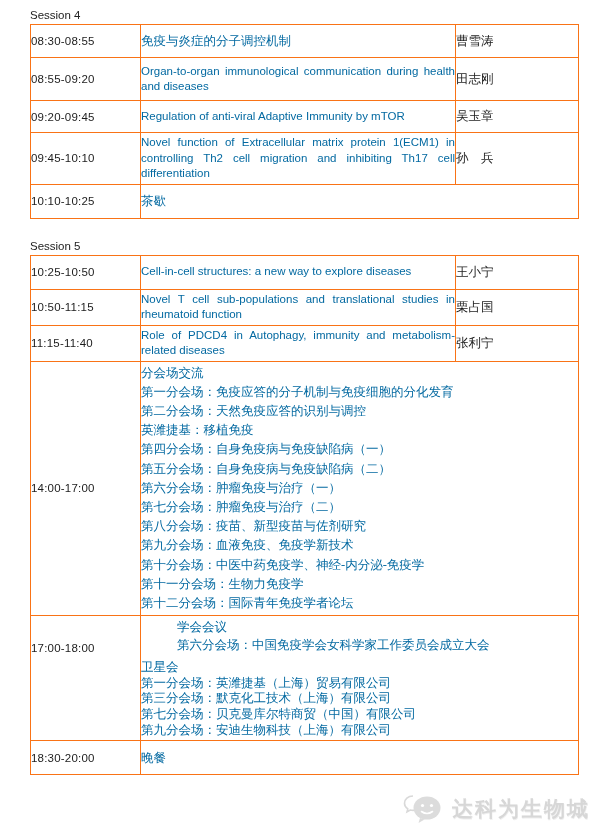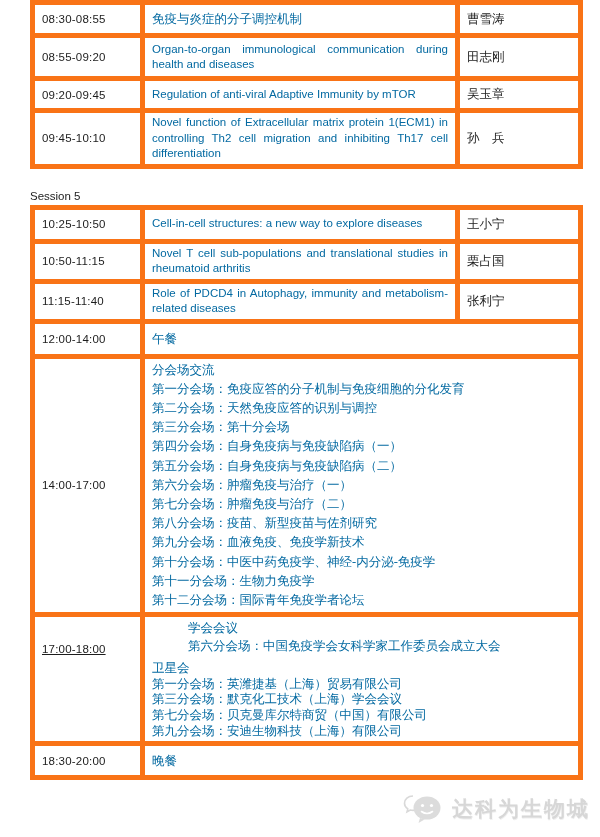--- a/index.html
+++ b/index.html
@@ -33,23 +33,23 @@
   table.sched {
     border-collapse: collapse;
     table-layout: fixed;
     width: 548px;
     margin-left: 30px;
     background: transparent;
     position: relative;
     z-index: 2;
   }
   table.sched td {
-    border: 5px solid #f97316;
+    border: 1px solid #f97316;
     vertical-align: middle;
-    padding: 2px 7px;
+    padding: 2px 0;
     overflow: hidden;
   }
   col.c-time { width: 110px; }
   col.c-topic { width: 315px; }
   col.c-speaker { width: 123px; }
 
   td.time {
     font-size: 11.5px;
     letter-spacing: 0.2px;
     color: #1c1c1c;
@@ -63,21 +63,21 @@
   td.multiline { vertical-align: top; padding-top: 4px; font-family: Liberation Serif, serif; }
   td.multiline .line {
     font-size: 12.5px;
     line-height: 19.2px;
     white-space: nowrap;
   }
   td.multiline.tight .line { line-height: 15.6px; }
   td.multiline.tight .line.gap-above { margin-top: 6px; }
   td.multiline.tight .line.lead { line-height: 18px; margin-left: 36px; }
 
-  td.time.v-top { vertical-align: top; padding-top: 26px; text-decoration: underline; }
+  td.time.v-top { vertical-align: top; padding-top: 26px; }
 
   .watermark {
     position: absolute;
     left: 403px;
     top: 790px;
     display: flex;
     align-items: center;
     gap: 5px;
     z-index: 3;
     pointer-events: none;
@@ -91,20 +91,21 @@
     text-shadow: 0.5px 0.5px 0 #efefef;
   }
   .wm-icon { width: 44px; height: 38px; }
 </style>
 </head>
 <body>
 
 <div class="page">
 
 
+  <div class="session-label">Session 4</div>
 
   <table class="sched">
     <colgroup>
         <col class="c-time">
         <col class="c-topic">
         <col class="c-speaker">
       </colgroup>
     <tbody>
         <tr style="height:33px">
       <td class="time">08:30-08:55</td>
@@ -119,77 +120,77 @@
     <tr style="height:32px">
       <td class="time">09:20-09:45</td>
       <td class="topic en">Regulation of anti-viral Adaptive Immunity by mTOR</td>
       <td class="speaker">吴玉章</td>
     </tr>
     <tr style="height:45px">
       <td class="time">09:45-10:10</td>
       <td class="topic en just">Novel function of Extracellular matrix protein 1(ECM1) in controlling Th2 cell migration and inhibiting Th17 cell differentiation</td>
       <td class="speaker">孙　兵</td>
     </tr>
+    <tr style="height:34px">
+      <td class="time">10:10-10:25</td>
+      <td class="topic" colspan="2">茶歇</td>
+    </tr>
   </tbody>
     </table>
 
   <div class="session-label second">Session 5</div>
 
   <table class="sched">
     <colgroup>
         <col class="c-time">
         <col class="c-topic">
         <col class="c-speaker">
       </colgroup>
     <tbody>
         <tr style="height:34px">
       <td class="time">10:25-10:50</td>
       <td class="topic en">Cell-in-cell structures: a new way to explore diseases</td>
       <td class="speaker">王小宁</td>
     </tr>
     <tr style="height:36px">
       <td class="time">10:50-11:15</td>
-      <td class="topic en just">Novel T cell sub-populations and translational studies in rheumatoid arthritis</td>
+      <td class="topic en just">Novel T cell sub-populations and translational studies in rheumatoid function</td>
       <td class="speaker">栗占国</td>
     </tr>
     <tr style="height:34px">
       <td class="time">11:15-11:40</td>
       <td class="topic en just">Role of PDCD4 in Autophagy, immunity and metabolism-related diseases</td>
       <td class="speaker">张利宁</td>
-    </tr>
-    <tr style="height:35px">
-      <td class="time">12:00-14:00</td>
-      <td class="topic" colspan="2">午餐</td>
     </tr>
     <tr style="height:250px">
       <td class="time">14:00-17:00</td>
       <td class="topic multiline" colspan="2">
         <div class="line">分会场交流</div>
         <div class="line">第一分会场：免疫应答的分子机制与免疫细胞的分化发育</div>
         <div class="line">第二分会场：天然免疫应答的识别与调控</div>
-        <div class="line">第三分会场：第十分会场</div>
+        <div class="line">英潍捷基：移植免疫</div>
         <div class="line">第四分会场：自身免疫病与免疫缺陷病（一）</div>
         <div class="line">第五分会场：自身免疫病与免疫缺陷病（二）</div>
         <div class="line">第六分会场：肿瘤免疫与治疗（一）</div>
         <div class="line">第七分会场：肿瘤免疫与治疗（二）</div>
         <div class="line">第八分会场：疫苗、新型疫苗与佐剂研究</div>
         <div class="line">第九分会场：血液免疫、免疫学新技术</div>
         <div class="line">第十分会场：中医中药免疫学、神经-内分泌-免疫学</div>
         <div class="line">第十一分会场：生物力免疫学</div>
         <div class="line">第十二分会场：国际青年免疫学者论坛</div>
       </td>
     </tr>
     <tr style="height:122px">
       <td class="time v-top">17:00-18:00</td>
       <td class="topic multiline tight" colspan="2">
         <div class="line lead">学会会议</div>
         <div class="line lead">第六分会场：中国免疫学会女科学家工作委员会成立大会</div>
         <div class="line gap-above">卫星会</div>
         <div class="line">第一分会场：英潍捷基（上海）贸易有限公司</div>
-        <div class="line">第三分会场：默克化工技术（上海）学会会议</div>
+        <div class="line">第三分会场：默克化工技术（上海）有限公司</div>
         <div class="line">第七分会场：贝克曼库尔特商贸（中国）有限公司</div>
         <div class="line">第九分会场：安迪生物科技（上海）有限公司</div>
       </td>
     </tr>
     <tr style="height:34px">
       <td class="time">18:30-20:00</td>
       <td class="topic" colspan="2">晚餐</td>
     </tr>
   </tbody>
     </table>

